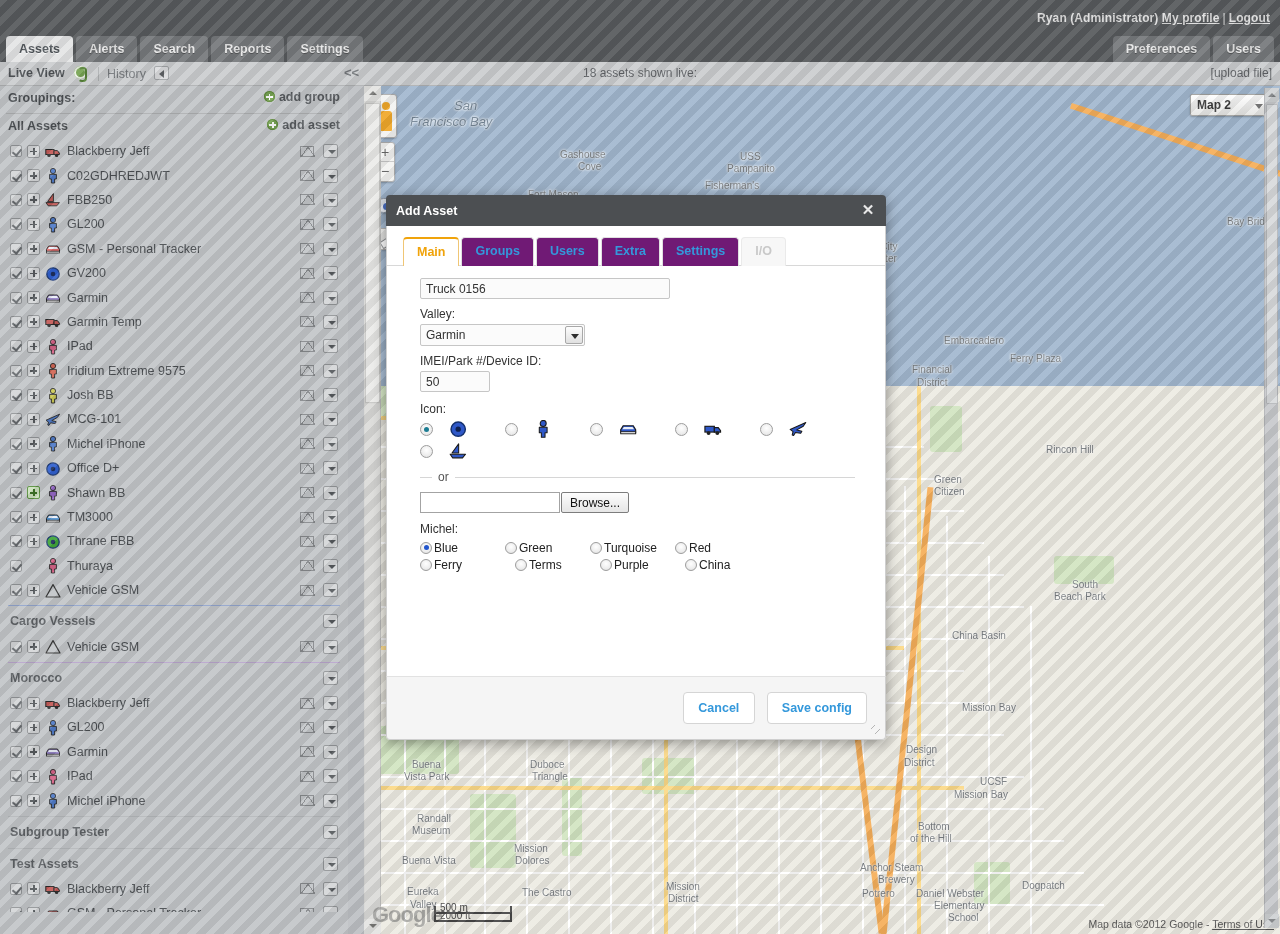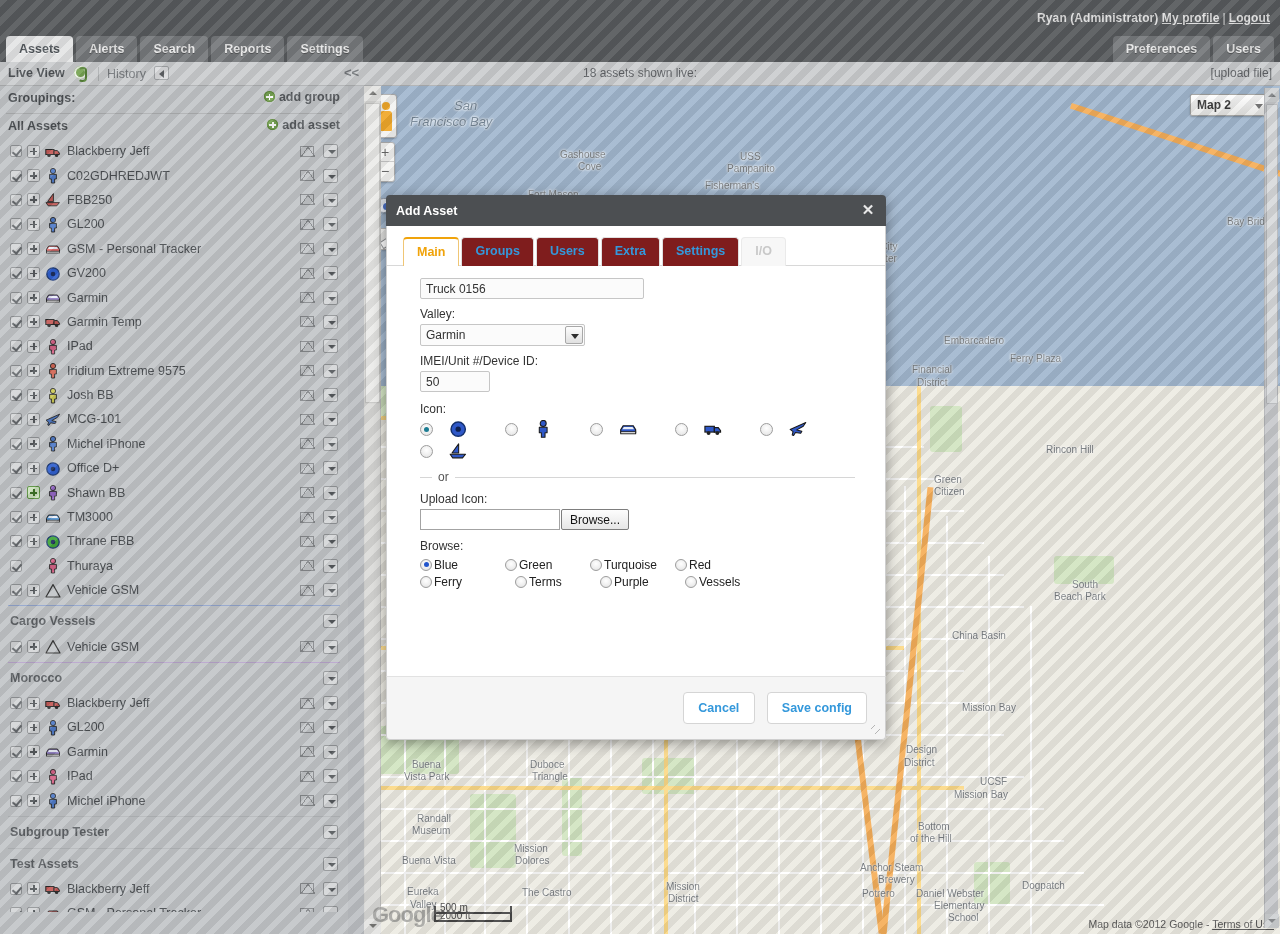--- a/index.html
+++ b/index.html
@@ -365,39 +365,39 @@
     padding: 10px 0 0 0;
     position:relative;
   }
   .tabstrip {
     display:flex; gap:2px; padding-left:16px; height:30px;
     border-bottom:1px solid #d8d8d8; align-items:flex-end;
   }
   .tab {
     height:29px; line-height:27px; padding:0 13px;
     font-size:12.5px; font-weight:bold; color:#3498db;
-    background:#7f1d1d; border:1px solid #e0e0e0; border-bottom:none;
+    background:#701a75; border:1px solid #e0e0e0; border-bottom:none;
     border-radius:4px 4px 0 0; cursor:pointer;
     position:relative; top:1px;
   }
   .tab.active {
     color:#f0a30a; background:#ffffff;
     border-color:#f0c675; border-top:2px solid #f0a30a;
     line-height:26px;
   }
   .tab.disabled { color:#c9c9c9; background:#f7f7f7; border-color:#eaeaea; cursor:default; }
 
   .form { padding: 12px 0 0 33px; }
   .flabel { font-size:12px; color:#333; margin-bottom:3px; }
   .finput {
     height:21px; border:1px solid #c6c6c6; background:#fbfbfb; border-radius:2px;
     font-size:12px; color:#333; padding:0 5px; margin-bottom:8px;
     font-family:"Liberation Sans", sans-serif;
   }
-  .finput.w250 { width:224px; }
+  .finput.w250 { width:250px; }
   .finput.w70 { width:70px; }
   .fselect {
     width:165px; height:22px; border:1px solid #c6c6c6; background:#fbfbfb;
     border-radius:2px; font-size:12px; color:#333; padding:0 5px; margin-bottom:8px;
     position:relative; display:flex; align-items:center;
     cursor:pointer;
   }
   .fselect .arrowbox {
     position:absolute; right:1px; top:1px; width:18px; height:18px;
     background:linear-gradient(#fdfdfd,#e0e0e0); border:1px solid #a8a8a8; border-radius:2px;
@@ -1043,21 +1043,21 @@
       <div class="form">
 
         <input class="finput w250" type="text" value="Truck 0156" style="">
 
         <div class="flabel">Valley:</div>
         <div class="fselect">
           <span>Garmin</span>
           <span class="arrowbox"></span>
         </div>
 
-        <div class="flabel">IMEI/Unit #/Device ID:</div>
+        <div class="flabel">IMEI/Park #/Device ID:</div>
 
         <input class="finput w70" type="text" value="50" style="">
 
         <div class="flabel" style="margin-top:2px;">Icon:</div>
         <div id="icon-options-row1" class="icon-row">
             <div class="icon-opt">
               <span class="radio sel"></span>
               <span class="asseticon"><svg width="18.4" height="18.4" viewBox="0 0 16 16" aria-hidden="true">
                   <circle cx="8" cy="8" r="6.2" fill="#2f58c8" stroke="#13306e" stroke-width="1.3"></circle>
              <circle cx="8" cy="8" r="2.3" fill="#0e2050"></circle>
@@ -1103,27 +1103,26 @@
                 </svg></span>
             </div>
           </div>
 
         <div class="or-sep">
           <span class="ln s"></span>
           <span>or</span>
           <span class="ln"></span>
         </div>
 
-        <div class="flabel">Upload Icon:</div>
         <div class="browse-wrap">
           <input class="file-text" type="text" value="" style="">
           <button class="browse-btn">Browse...</button>
         </div>
 
-        <div class="flabel">Browse:</div>
+        <div class="flabel">Michel:</div>
         <div class="color-grid" id="color-options">
             <div class="color-opt">
               <span class="radio sel"></span>
               <span>Blue</span>
             </div>
             <div class="color-opt">
               <span class="radio"></span>
               <span>Green</span>
             </div>
             <div class="color-opt">
@@ -1141,21 +1140,21 @@
             <div class="color-opt">
               <span class="radio"></span>
               <span>Terms</span>
             </div>
             <div class="color-opt">
               <span class="radio"></span>
               <span>Purple</span>
             </div>
             <div class="color-opt">
               <span class="radio"></span>
-              <span>Vessels</span>
+              <span>China</span>
             </div>
           </div>
 
       </div>
     </div>
 
     <div class="modal-footer">
       <button class="dlg-btn">Cancel</button>
       <button class="dlg-btn">Save config</button>
       <span class="resize-grip"></span>

